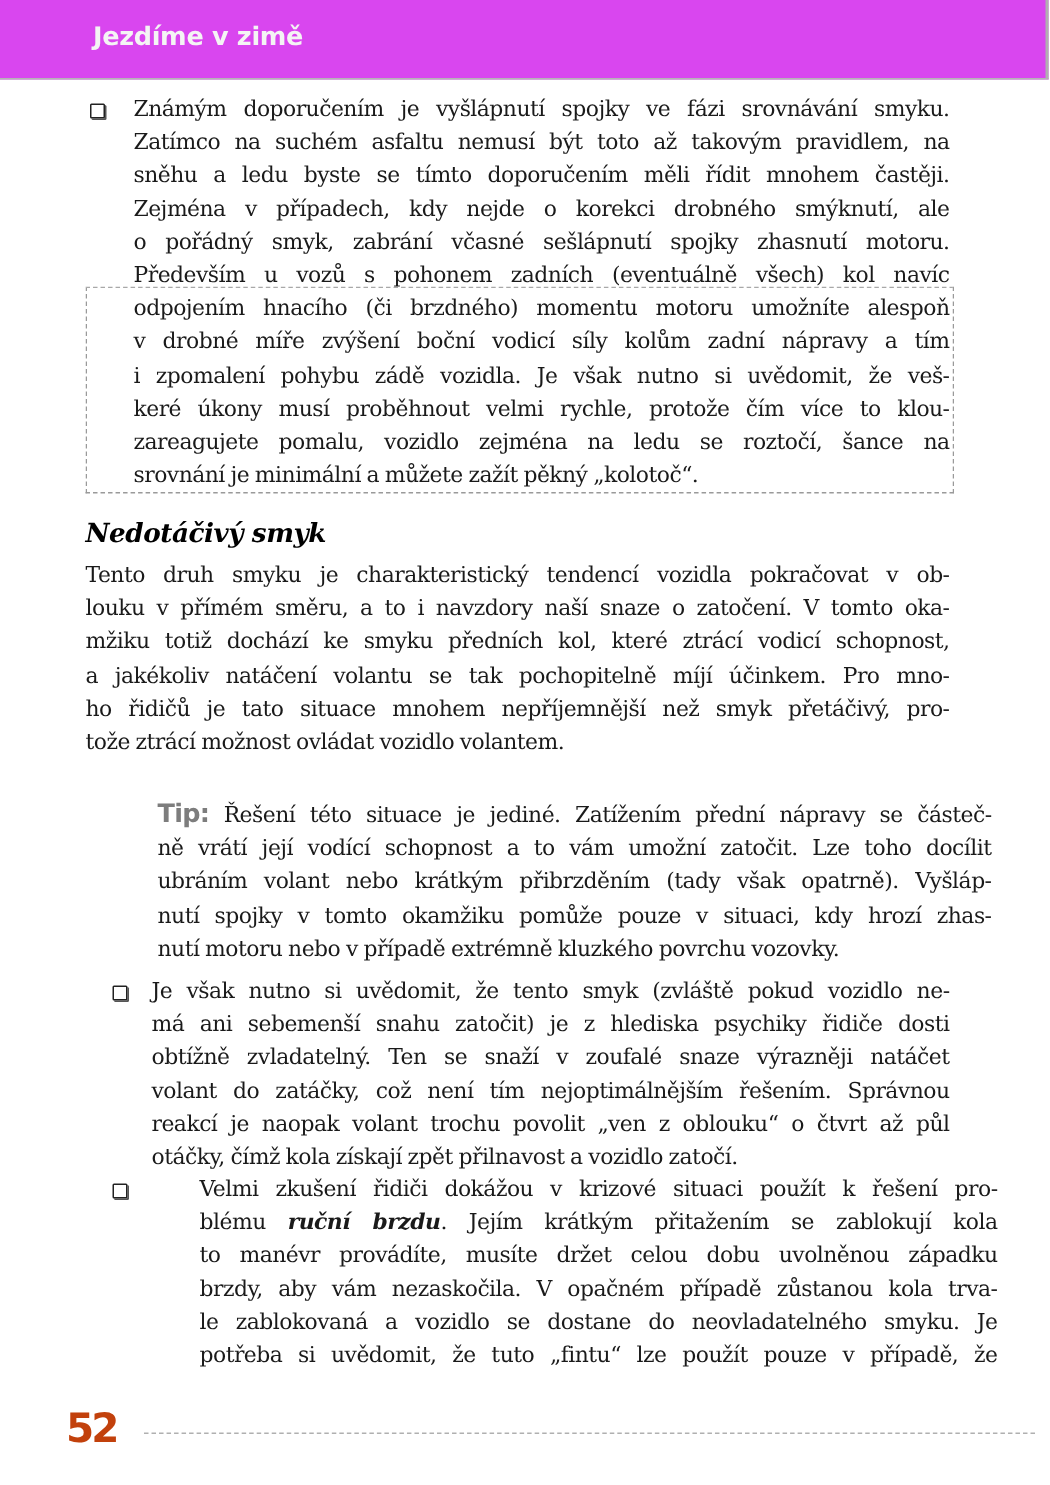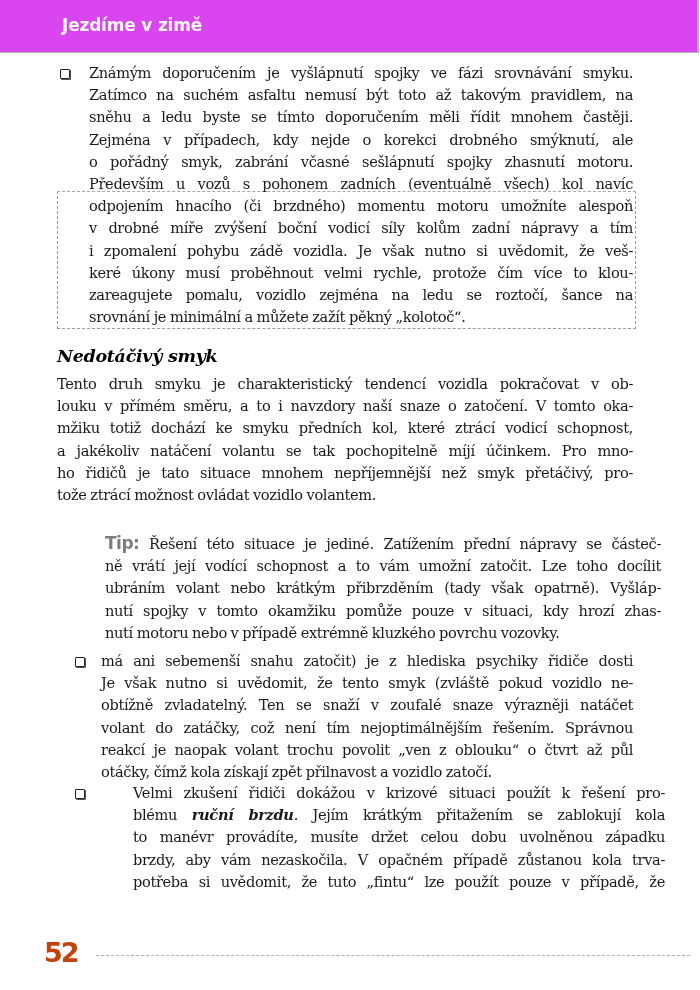--- a/index.html
+++ b/index.html
@@ -65,31 +65,32 @@
 <div class="para" style="left:77px; top:532px; width:556px;margin-left:28px;">
   <span class="line"><span class="tip-label">Tip:</span><span> Řešení této situace je jediné. Zatížením přední nápravy se částeč-</span></span>
   <span class="line">ně vrátí její vodící schopnost a to vám umožní zatočit. Lze toho docílit</span>
   <span class="line">ubráním volant nebo krátkým přibrzděním (tady však opatrně). Vyšláp-</span>
   <span class="line">nutí spojky v tomto okamžiku pomůže pouze v situaci, kdy hrozí zhas-</span>
   <span class="line last">nutí motoru nebo v případě extrémně kluzkého povrchu vozovky.</span>
 </div>
 
 <div class="bullet" style="left:75px; top:657px;"></div>
 <div class="para" style="left:101px; top:650px; width:532px;">
+  <span class="line">Je však nutno si uvědomit, že tento smyk (zvláště pokud vozidlo ne-</span>
   <span class="line">má ani sebemenší snahu zatočit) je z hlediska psychiky řidiče dosti</span>
-  <span class="line">Je však nutno si uvědomit, že tento smyk (zvláště pokud vozidlo ne-</span>
   <span class="line">obtížně zvladatelný. Ten se snaží v zoufalé snaze výrazněji natáčet</span>
   <span class="line">volant do zatáčky, což není tím nejoptimálnějším řešením. Správnou</span>
   <span class="line">reakcí je naopak volant trochu povolit „ven z oblouku“ o čtvrt až půl</span>
   <span class="line last">otáčky, čímž kola získají zpět přilnavost a vozidlo zatočí.</span>
 </div>
 
 <div class="bullet" style="left:75px; top:789px;"></div>
 <div class="para" style="left:101px; top:782px; width:532px;margin-left:32px;">
   <span class="line">Velmi zkušení řidiči dokážou v krizové situaci použít k řešení pro-</span>
   <span class="line"><span>blému </span><span class="bi">ruční brzdu</span><span>. Jejím krátkým přitažením se zablokují kola</span></span>
   <span class="line">to manévr provádíte, musíte držet celou dobu uvolněnou západku</span>
   <span class="line">brzdy, aby vám nezaskočila. V opačném případě zůstanou kola trva-</span>
+  <span class="line">le zablokovaná a vozidlo se dostane do neovladatelného smyku. Je</span>
   <span class="line">potřeba si uvědomit, že tuto „fintu“ lze použít pouze v případě, že</span>
 </div>
 
 <div class="footer-num">52</div>
 <div class="footer-rule"></div>
 
 </body></html>

